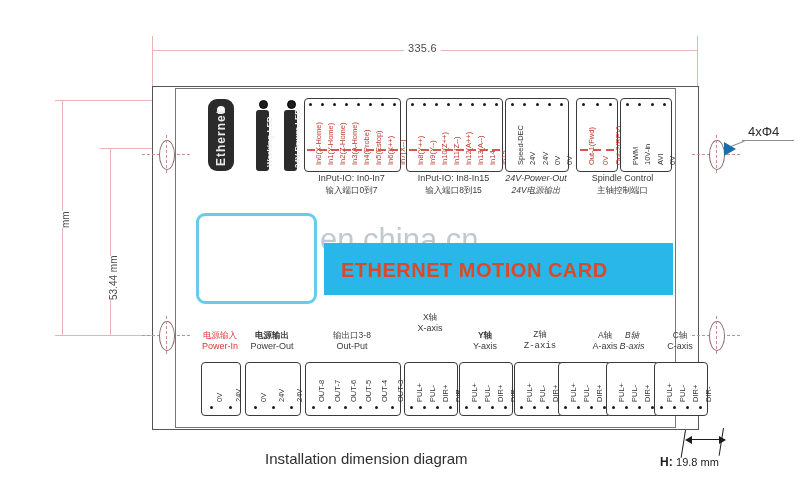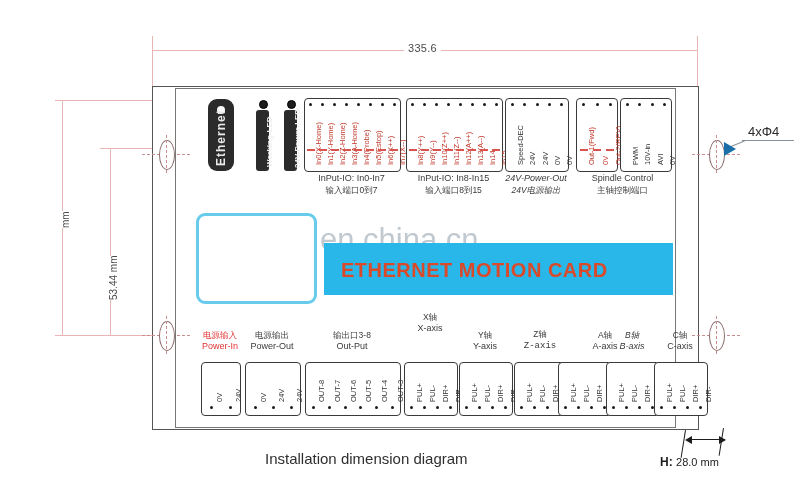--- a/index.html
+++ b/index.html
@@ -248,21 +248,21 @@
       <div class="cn" style="color: rgb(224, 49, 49);">电源输入</div>
       <div style="color: rgb(224, 49, 49);">Power-In</div>
     </div>
     <div class="tblock" style="left: 201px; top: 362px; width: 38px; height: 52px;">
       <div class="pin-dot" style="left: 8px; top: 43px;"></div>
       <div class="pin-label" style="left: 13px; top: 39px;">0V</div>
       <div class="pin-dot" style="left: 27px; top: 43px;"></div>
       <div class="pin-label" style="left: 32px; top: 39px;">24V</div>
     </div>
     <div class="sec-title" style="left: 233px; top: 330px; width: 78px;">
-      <div class="cn" style="color: rgb(58, 58, 58);">电源输出</div>
+      <div class="cn" style="color: rgb(58, 58, 58); font-weight: bold;">电源输出</div>
       <div style="color: rgb(58, 58, 58);">Power-Out</div>
     </div>
     <div class="tblock" style="left: 245px; top: 362px; width: 54px; height: 52px;">
       <div class="pin-dot" style="left: 7.5px; top: 43px;"></div>
       <div class="pin-label" style="left: 12.5px; top: 39px;">0V</div>
       <div class="pin-dot" style="left: 25.5px; top: 43px;"></div>
       <div class="pin-label" style="left: 30.5px; top: 39px;">24V</div>
       <div class="pin-dot" style="left: 43.5px; top: 43px;"></div>
       <div class="pin-label" style="left: 48.5px; top: 39px;">24V</div>
     </div>
@@ -292,21 +292,21 @@
       <div class="pin-dot" style="left: 5px; top: 43px;"></div>
       <div class="pin-label" style="left: 10px; top: 39px;">PUL+</div>
       <div class="pin-dot" style="left: 18px; top: 43px;"></div>
       <div class="pin-label" style="left: 23px; top: 39px;">PUL-</div>
       <div class="pin-dot" style="left: 31px; top: 43px;"></div>
       <div class="pin-label" style="left: 36px; top: 39px;">DIR+</div>
       <div class="pin-dot" style="left: 44px; top: 43px;"></div>
       <div class="pin-label" style="left: 49px; top: 39px;">DIR-</div>
     </div>
     <div class="sec-title" style="left: 447px; top: 330px; width: 76px;">
-      <div class="cn" style="color: rgb(58, 58, 58);">Y轴</div>
+      <div class="cn" style="color: rgb(58, 58, 58); font-weight: bold;">Y轴</div>
       <div style="color: rgb(58, 58, 58);">Y-axis</div>
     </div>
     <div class="tblock" style="left: 459px; top: 362px; width: 52px; height: 52px;">
       <div class="pin-dot" style="left: 5px; top: 43px;"></div>
       <div class="pin-label" style="left: 10px; top: 39px;">PUL+</div>
       <div class="pin-dot" style="left: 18px; top: 43px;"></div>
       <div class="pin-label" style="left: 23px; top: 39px;">PUL-</div>
       <div class="pin-dot" style="left: 31px; top: 43px;"></div>
       <div class="pin-label" style="left: 36px; top: 39px;">DIR+</div>
       <div class="pin-dot" style="left: 44px; top: 43px;"></div>
@@ -370,16 +370,16 @@
     </div>
   </div>
 
 <div class="h-dim-tick" style="left:685px;top:430px;height:28px;transform:rotate(9deg);transform-origin:top left;"></div>
 <div class="h-dim-tick" style="left:723px;top:428px;height:28px;transform:rotate(9deg);transform-origin:top left;"></div>
 <div class="h-dim-line" style="left:687px;top:439px;width:38px;"></div>
 <div class="h-dim-arrowL" style="left:685px;top:436px;"></div>
 <div class="h-dim-arrowR" style="left:719px;top:436px;"></div>
 <div class="h-label" style="left:660px;top:455px;">
   <b>H:</b>
-  <span style="font-size:11px;">28.0 mm</span>
+  <span style="font-size:11px;">19.8 mm</span>
 </div>
 
 <div class="caption" style="left:265px;top:450px;">Installation dimension diagram</div>
 
 </body></html>

